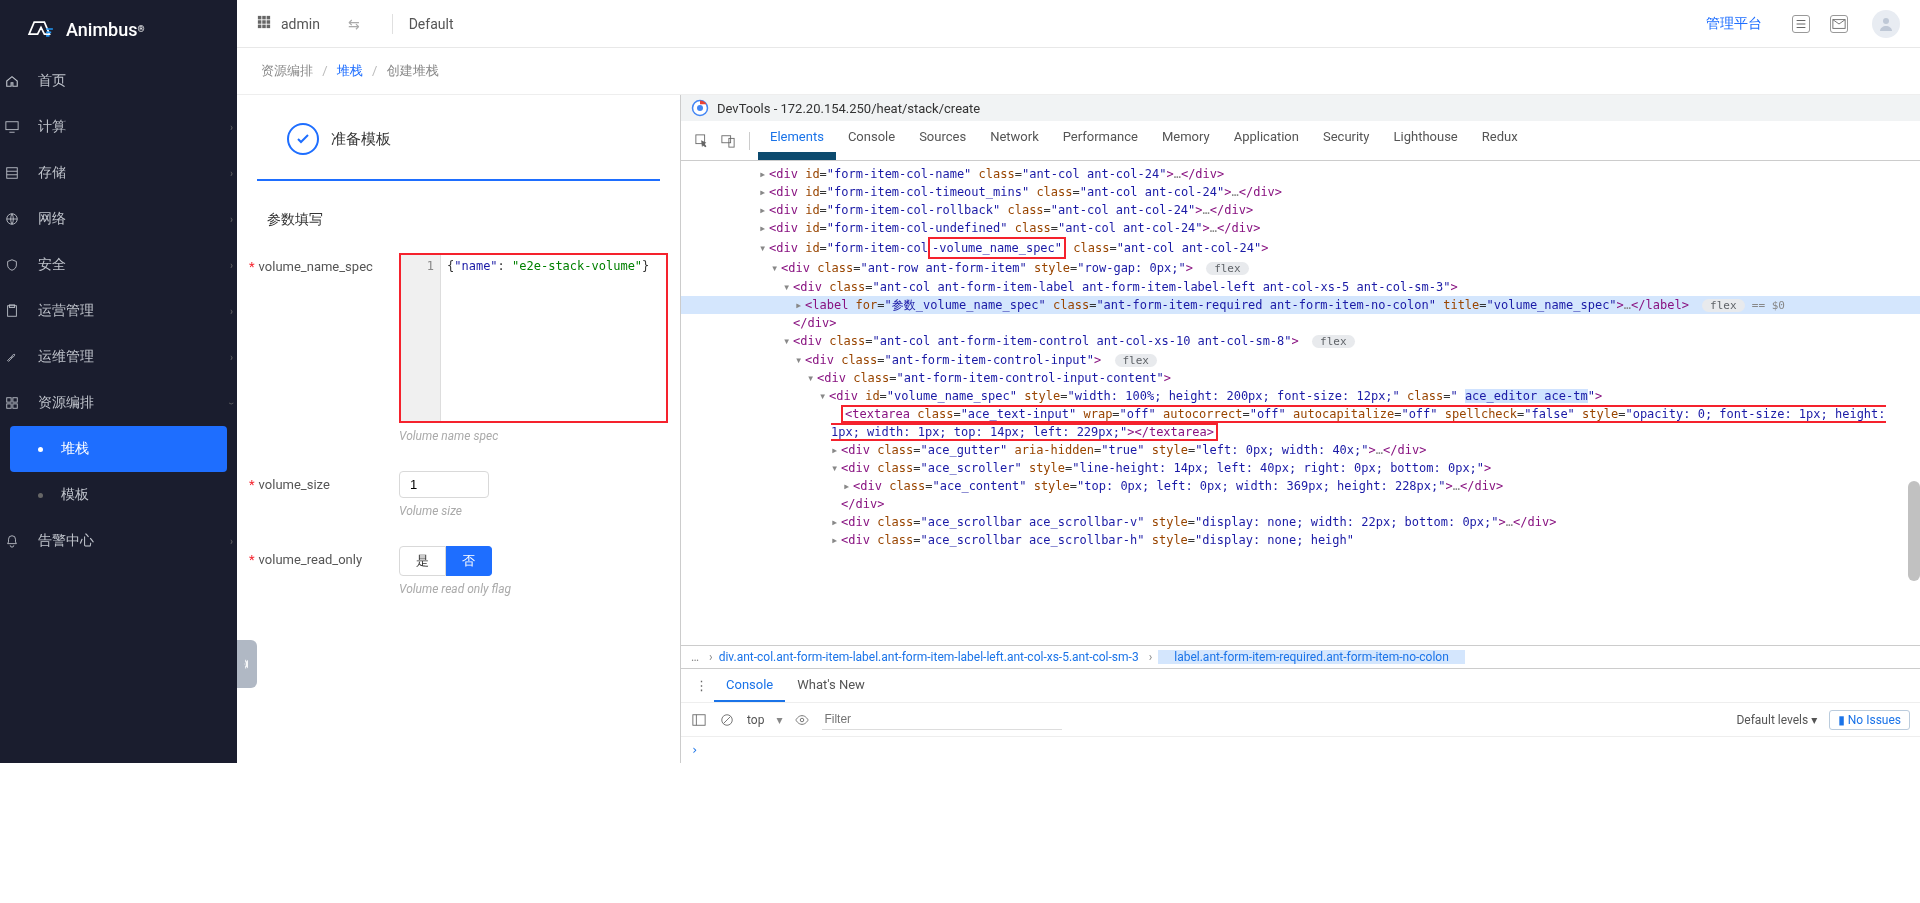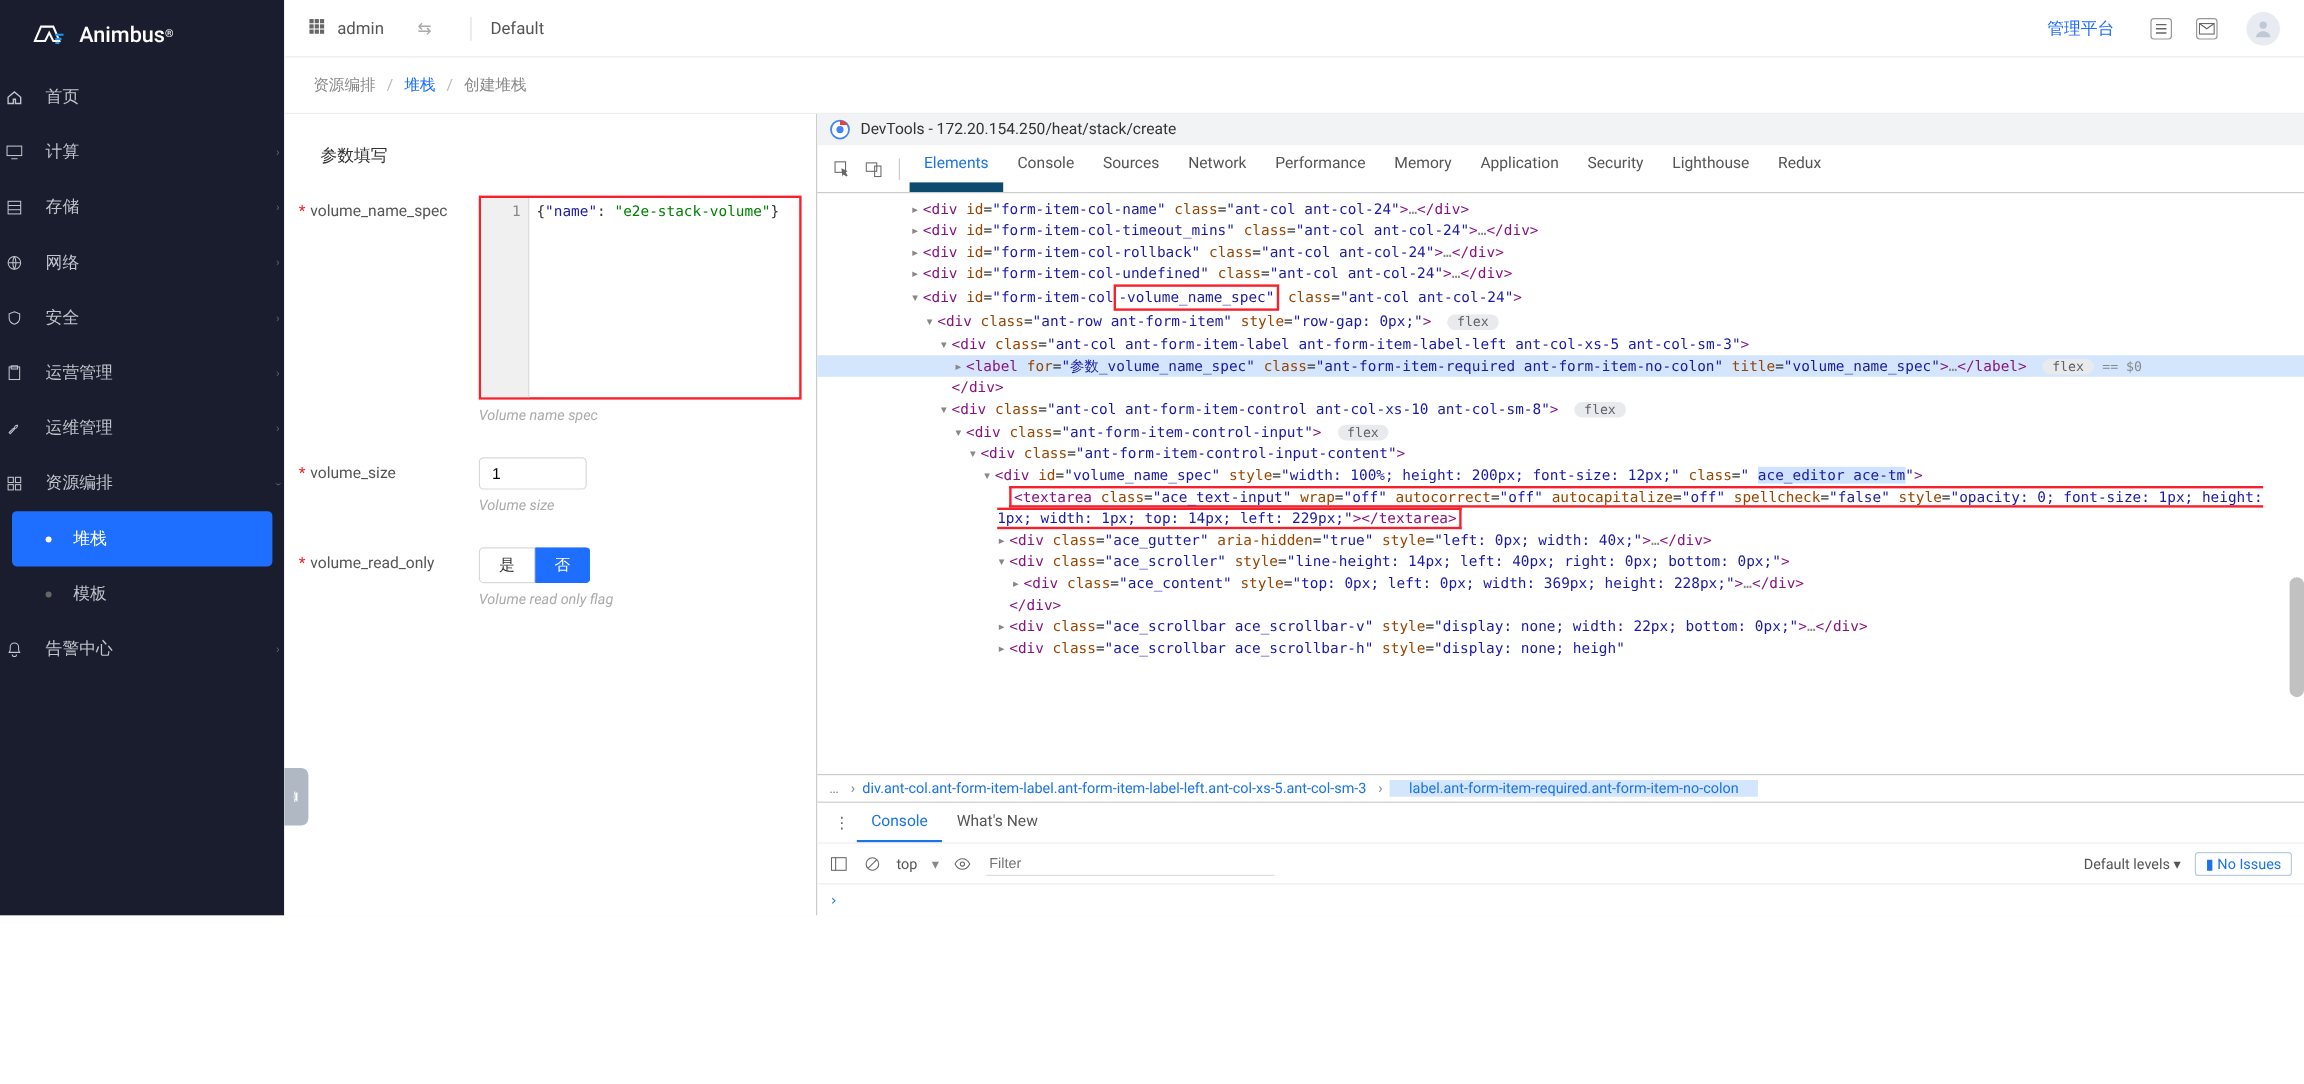--- a/index.html
+++ b/index.html
@@ -38,21 +38,21 @@
 .breadcrumb { padding: 14px 24px; font-size: 13px; color: #888; background:#fff; border-bottom:1px solid #eee; }
 .breadcrumb a { color: #1e6eff; text-decoration: none; }
 .breadcrumb .sep { margin: 0 6px; color: #bbb; }
 
 .content-row { display: flex; flex:1; min-height:0; }
 .form-panel { width: 443px; flex-shrink:0; background:#fff; padding: 10px 0; overflow:auto; }
 .step-header { display:flex; align-items:center; padding: 18px 30px 24px; border-bottom: 2px solid #1e6eff; margin: 0 20px; }
 .step-circle { width:32px; height:32px; border:2px solid #1e6eff; border-radius:50%; display:flex; align-items:center; justify-content:center; color:#1e6eff; margin-right:12px; }
 .step-title { color:#333; font-size:15px; }
 
-.section-title { padding: 16px 30px 10px; font-size:14px; color:#333; font-weight:500; }
+.section-title { padding: 30px 30px 10px; font-size:14px; color:#333; font-weight:500; }
 
 .form-row { display:flex; padding: 14px 12px; align-items:flex-start; }
 .form-label { width: 150px; font-size:13px; color:#555; padding-top:6px; }
 .form-label .req { color: #f5222d; margin-right: 4px; }
 .form-control { flex:1; min-width:0; }
 .code-editor { border: 2px solid #f5222d; display:flex; font-family: Consolas, Monaco, monospace; font-size:12px; height: 170px; }
 .code-gutter { width:40px; background:#f0f0f0; border-right:1px solid #ddd; text-align:right; padding:4px 6px; color:#888; }
 .code-body { flex:1; padding:4px 6px; color:#333; white-space:pre; overflow:hidden; }
 .code-body .key { color:#1a1aa6; }
 .code-body .str { color:#008000; }
@@ -272,20 +272,28 @@
       <span>资源编排</span>
       <span class="sep">/</span>
       <a>堆栈</a>
       <span class="sep">/</span>
       <span>创建堆栈</span>
     </div>
 
     <div class="content-row">
 
       <div class="form-panel">
+        <div class="step-header">
+          <div class="step-circle">
+            <svg width="16" height="16" viewBox="0 0 16 16">
+                <path d="M3 8l3 3 7-7" fill="none" stroke="#1e6eff" stroke-width="2"></path>
+              </svg>
+          </div>
+          <div class="step-title">准备模板</div>
+        </div>
 
         <div class="section-title">参数填写</div>
 
         <div class="form-row">
           <div class="form-label"><span class="req">*</span><span>volume_name_spec</span></div>
           <div class="form-control">
             <div class="code-editor">
               <div class="code-gutter">1</div>
               <div class="code-body" id="code-body">{<span class="key">"name"</span>: <span class="str">"e2e-stack-volume"</span>}</div>
             </div>

